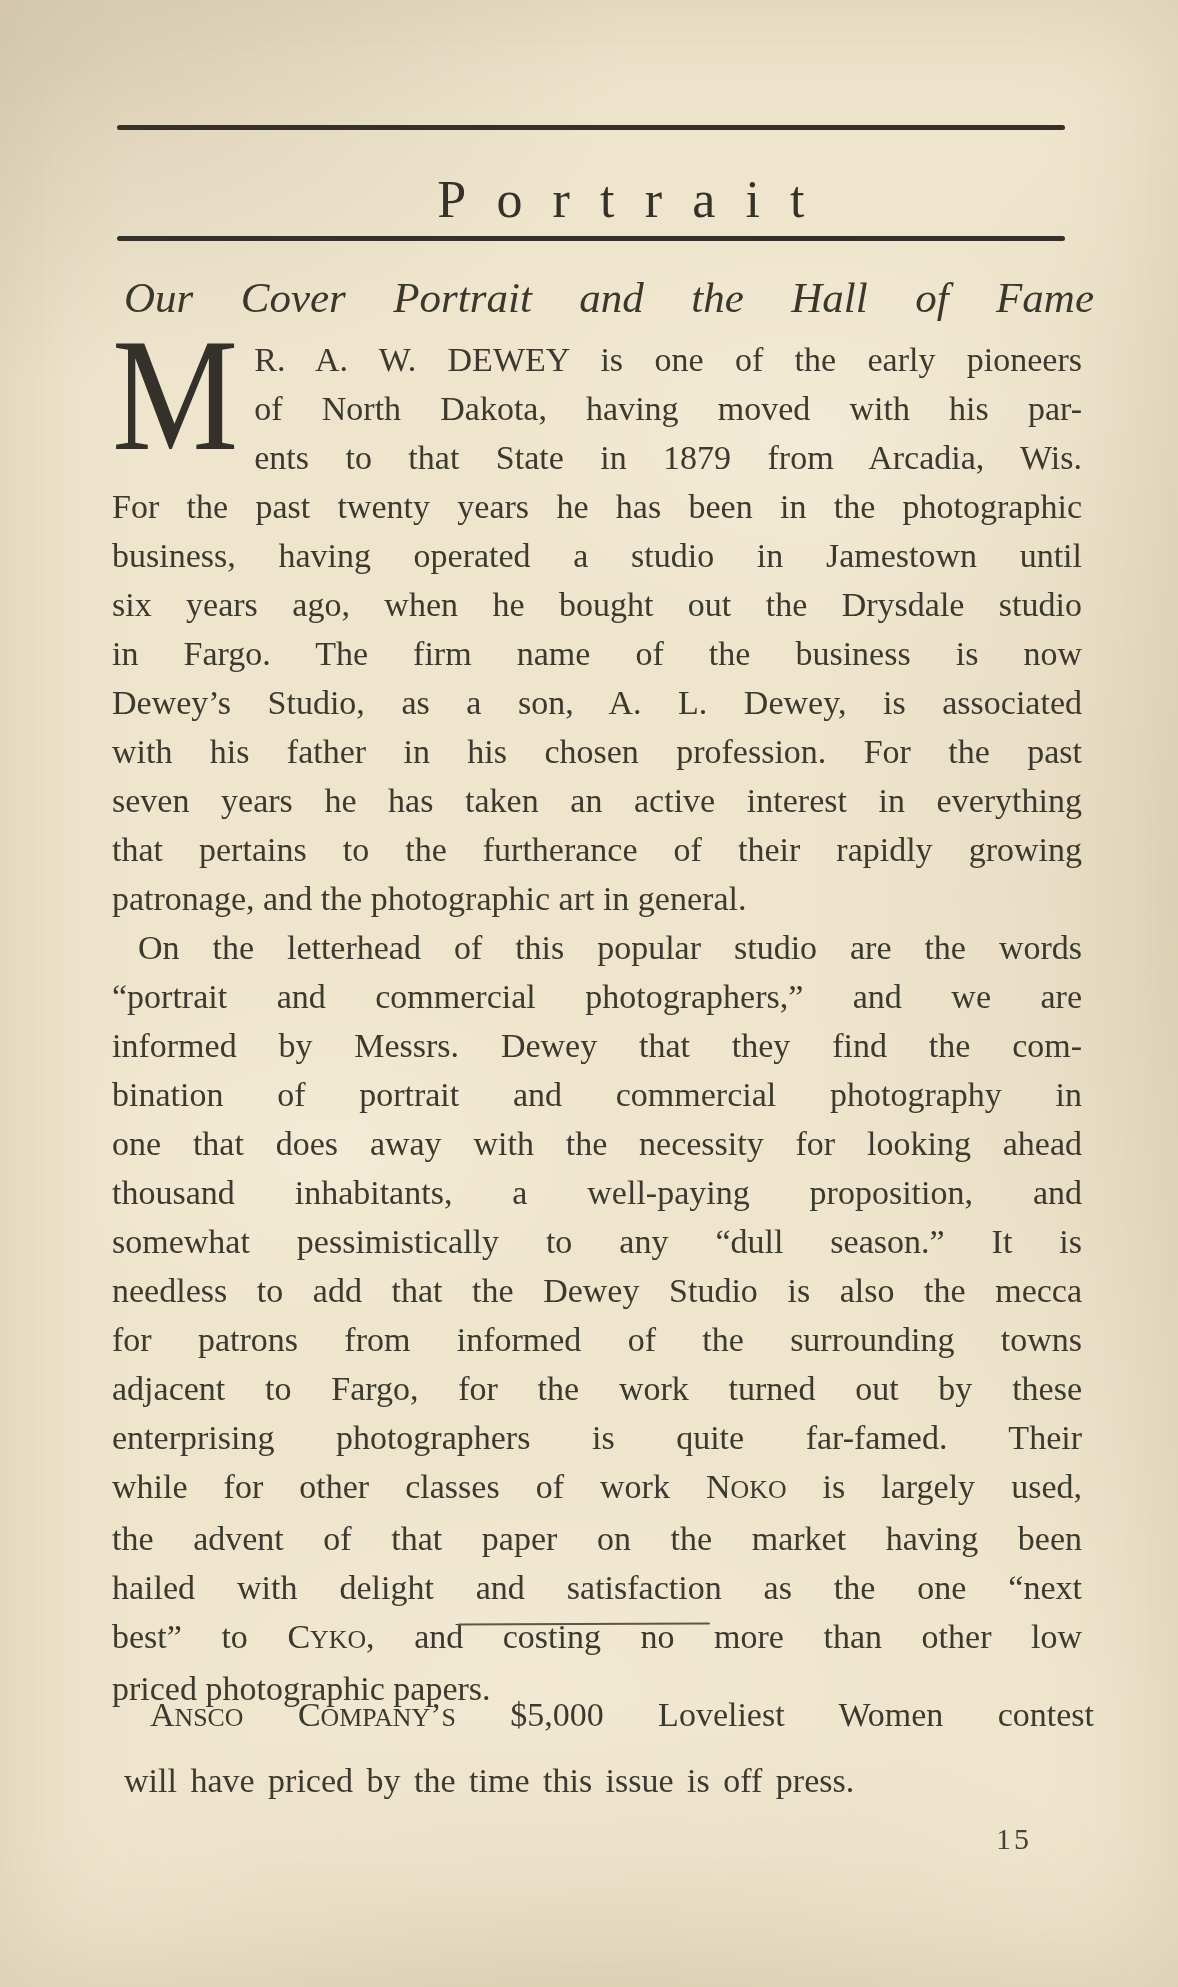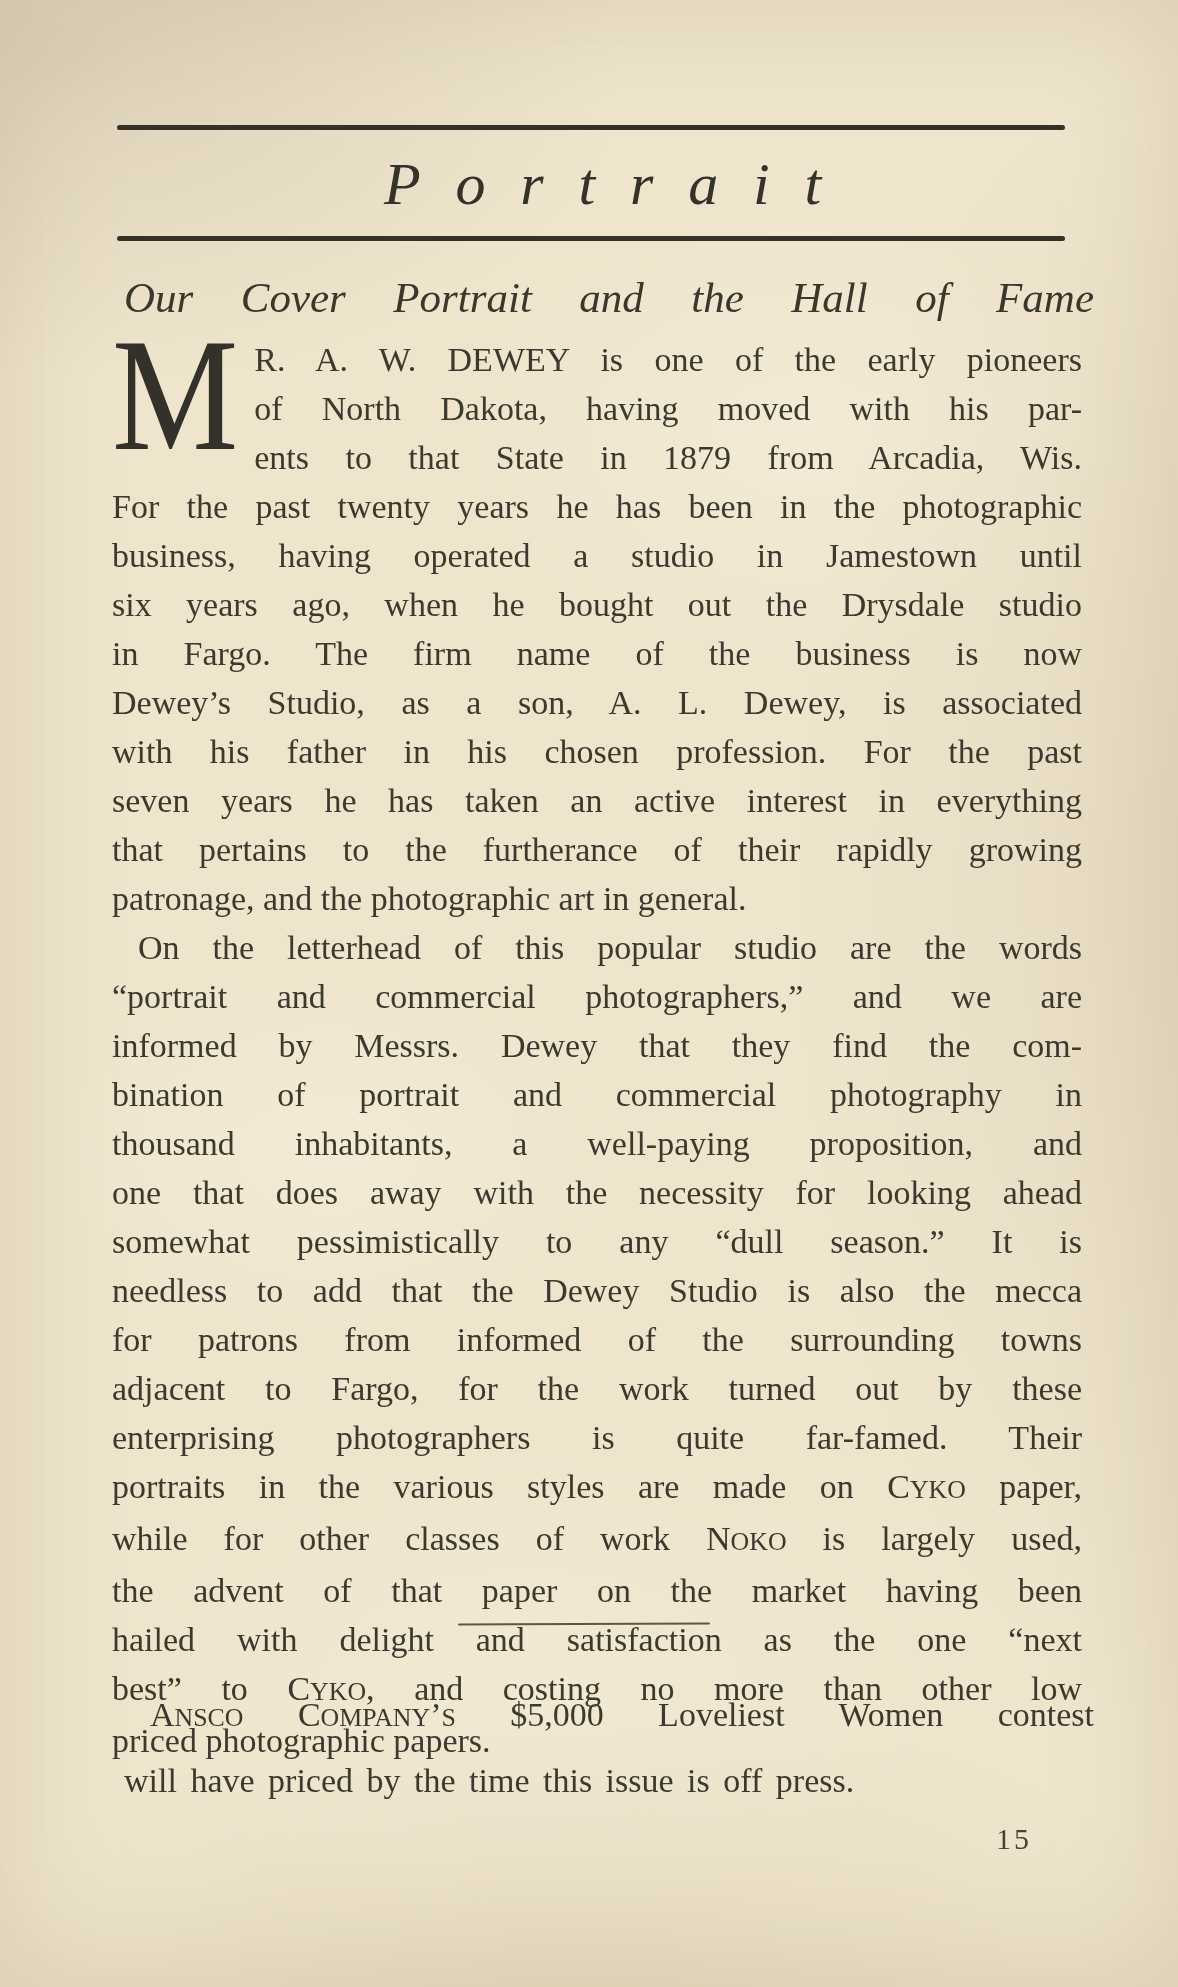--- a/index.html
+++ b/index.html
@@ -18,23 +18,23 @@
       radial-gradient(ellipse 480px 320px at 28% 58%, rgba(255,250,236,0.28), transparent 60%),
       radial-gradient(ellipse 560px 380px at 68% 22%, rgba(255,250,238,0.26), transparent 60%),
       radial-gradient(ellipse 700px 400px at 45% 85%, rgba(255,249,234,0.20), transparent 60%);
     box-shadow: inset 0 0 130px rgba(128,108,72,0.20);
     color:#3b382e;
   }
   .rule { position:absolute; left:117px; right:113px; background:#343128; border-radius:3px; }
   .rule-top { top:125px; height:5px; }
   .rule-bottom { top:236px; height:5px; }
   .masthead {
-    position:absolute; left:112px; width:970px; top:136px; margin:0;
-    font-style:italic; font-weight:normal;
-    font-size:60px; line-height:96px;
+    position:absolute; left:112px; width:970px; top:136px; margin:16px;
+    font-weight:normal;
+    font-size:52px; line-height:96px;
     letter-spacing:0.58em; padding-left:46px; box-sizing:border-box;
     text-align:center; color:#35322a;
   }
   .article-heading {
     position:absolute; left:112px; width:970px; top:260px; margin:12px;
     font-style:italic; font-weight:normal;
     font-size:43px; line-height:52px;
     text-align:justify; text-align-last:justify;
     color:#3a372d;
   }
@@ -90,28 +90,27 @@
         <div class="line">with his father in his chosen profession.  For the past</div>
         <div class="line">seven years he has taken an active interest in everything</div>
         <div class="line">that pertains to the furtherance of their rapidly growing</div>
         <div class="line short">patronage, and the photographic art in general.</div>
       </div>
       <div class="para">
         <div class="line ind">On the letterhead of this popular studio are the words</div>
         <div class="line">“portrait and commercial photographers,” and we are</div>
         <div class="line">informed by Messrs. Dewey that they find the com-</div>
         <div class="line">bination of portrait and commercial photography in</div>
+        <div class="line">one that does away with the necessity for looking ahead</div>
         <div class="line">thousand inhabitants, a well-paying proposition, and</div>
-        <div class="line">one that does away with the necessity for looking ahead</div>
         <div class="line">somewhat pessimistically to any “dull season.”  It is</div>
         <div class="line">needless to add that the Dewey Studio is also the mecca</div>
         <div class="line">for patrons from informed of the surrounding towns</div>
         <div class="line">adjacent to Fargo, for the work turned out by these</div>
         <div class="line">enterprising photographers is quite far-famed.  Their</div>
-        <div class="line">portraits in the various styles are made on <span>C</span><span class="scs">Y</span><span class="scs">K</span><span class="scs">O</span> paper,</div>
         <div class="line">while for other classes of work <span>N</span><span class="scs">O</span><span class="scs">K</span><span class="scs">O</span> is largely used,</div>
         <div class="line">the advent of that paper on the market having been</div>
         <div class="line">hailed with delight and satisfaction as the one “next</div>
         <div class="line">best” to <span>C</span><span class="scs">Y</span><span class="scs">K</span><span class="scs">O</span>, and costing no more than other low</div>
         <div class="line short">priced photographic papers.</div>
       </div>
     </div>
   <div class="divider"></div>
   <div class="note" id="note">
       <div class="line ind"><span>A</span><span class="scs">N</span><span class="scs">S</span><span class="scs">C</span><span class="scs">O</span><span> </span><span>C</span><span class="scs">O</span><span class="scs">M</span><span class="scs">P</span><span class="scs">A</span><span class="scs">N</span><span class="scs">Y</span><span>’</span><span class="scs">S</span> $5,000 Loveliest Women contest</div>

